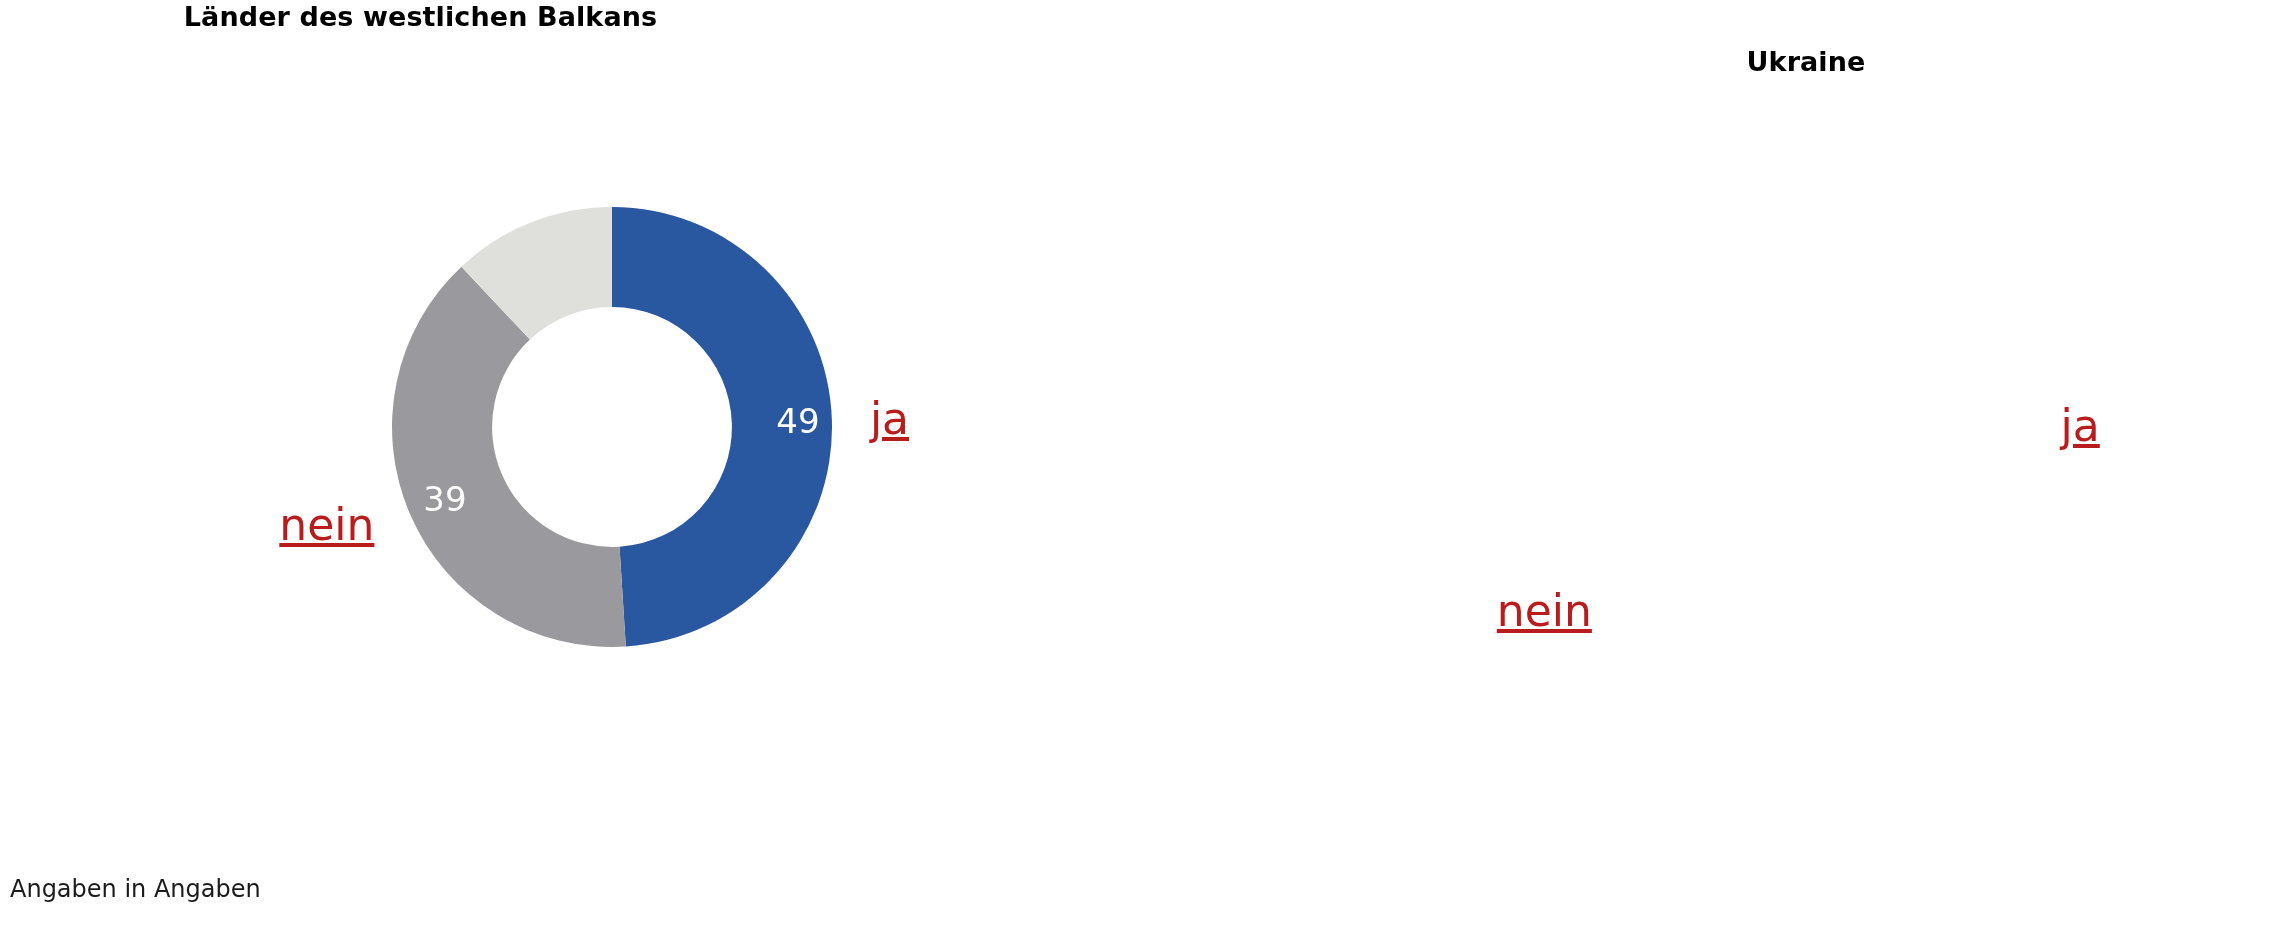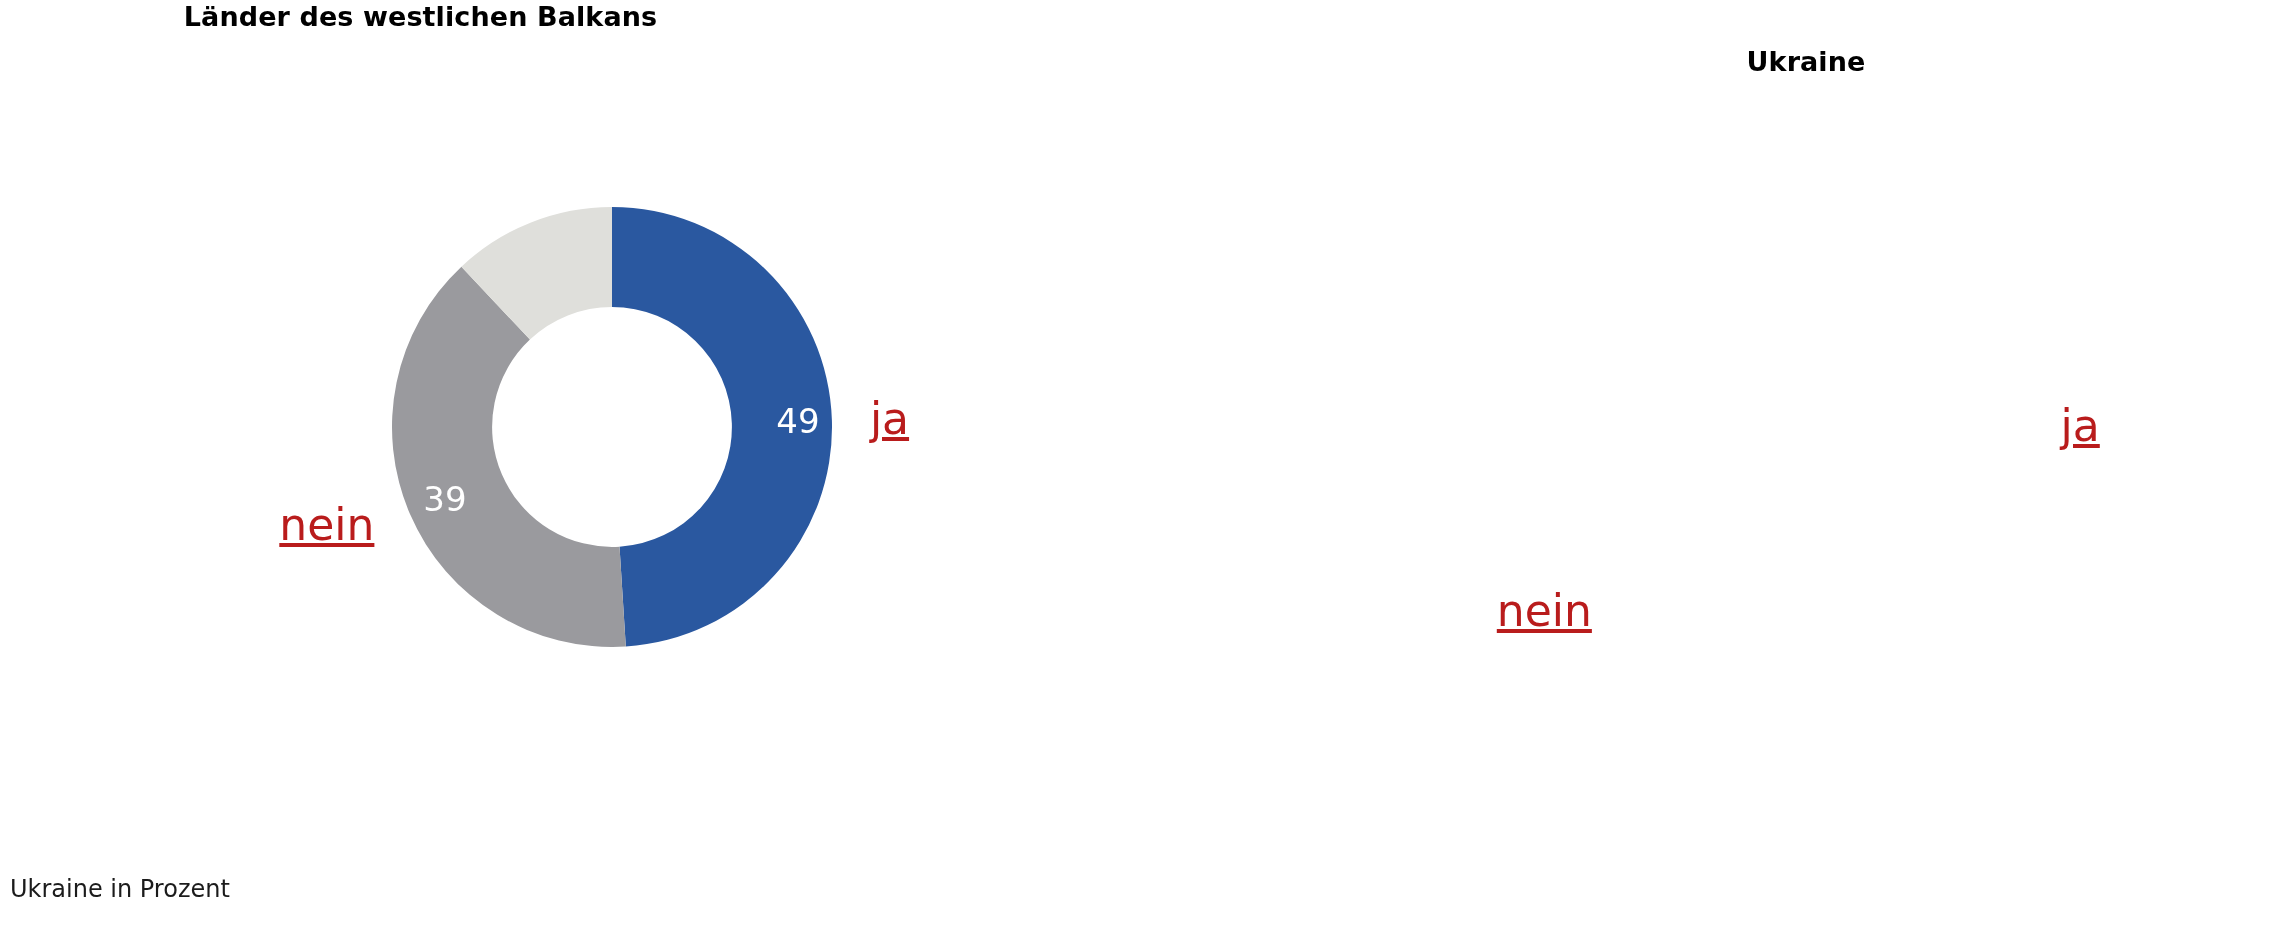--- a/index.html
+++ b/index.html
@@ -93,13 +93,13 @@
 </div>
 
 <div class="panel" id="panel-right">
   <div class="chart-title">Ukraine</div>
 
 
   <div class="outer-label" id="r-lbl-no" style="top: 549.397px; left: 450.884px; transform: translateX(-100%);">nein</div>
   <div class="outer-label" id="r-lbl-yes" style="top: 363.529px; left: 919.607px;">ja</div>
 </div>
 
-<div class="footnote">Ukraine in Prozent</div>
+<div class="footnote">Angaben in Angaben</div>
 
 </body></html>

